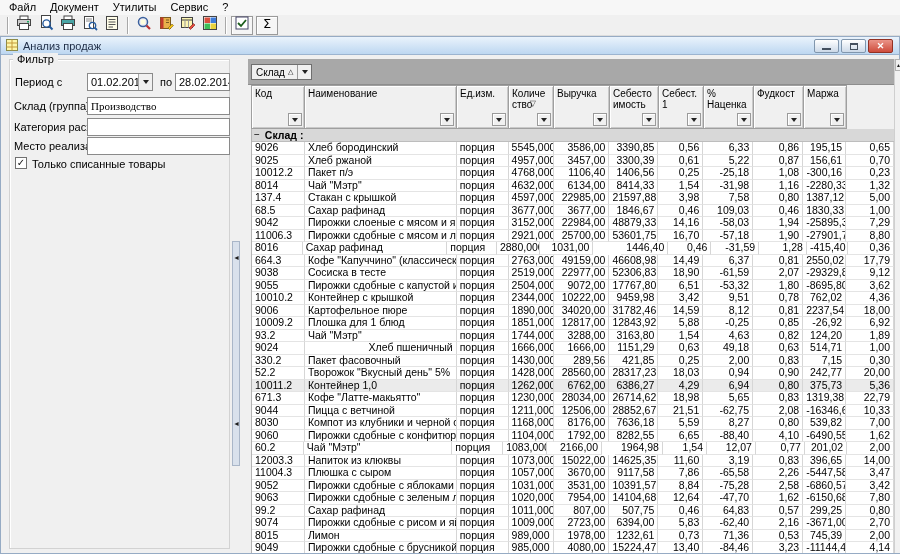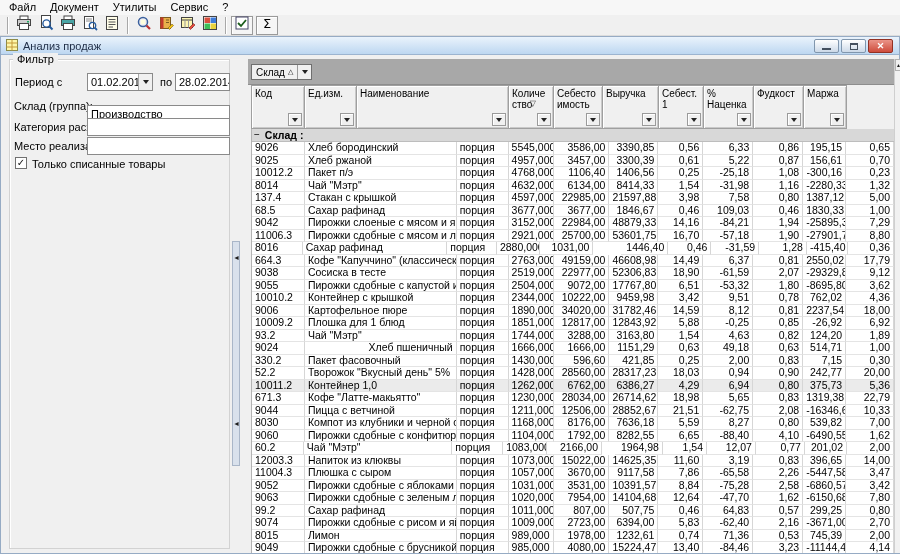--- a/index.html
+++ b/index.html
@@ -212,21 +212,21 @@
       <span class="combo-btn">
           <span class="tri-down"></span>
         </span>
     </div>
     <div class="flabel" style="left:159px;top:39px;">по</div>
     <div class="field" style="left:174px;top:36px;width:55px;">
       <span>28.02.2014</span>
     </div>
 
     <div class="flabel" style="left:13px;top:63px;">Склад (группа):</div>
-    <div class="field" style="left:86px;top:68px;width:143px;">
+    <div class="field" style="left:86px;top:60px;width:143px;font-family:Liberation Serif, serif;">
       <span>Производство</span>
     </div>
 
     <div class="flabel" style="left:13px;top:84px;">Категория расхода:</div>
     <div class="field" style="left:86px;top:81px;width:143px;">
       <span></span>
     </div>
 
     <div class="flabel" style="left:13px;top:103px;">Место реализации:</div>
     <div class="field" style="left:86px;top:100px;width:143px;">
@@ -255,47 +255,47 @@
       </div>
     </div>
 
     <div class="grid-header">
         <div class="h-cell" style="width: 53px;">
           <span class="h-label">Код</span>
           <span class="h-drop">
             <span class="tri-down"></span>
           </span>
         </div>
+        <div class="h-cell" style="width: 152px;">
+          <span class="h-label">Наименование</span>
+          <span class="h-drop">
+            <span class="tri-down"></span>
+          </span>
+        </div>
         <div class="h-cell" style="width: 52px;">
           <span class="h-label">Ед.изм.</span>
-          <span class="h-drop">
-            <span class="tri-down"></span>
-          </span>
-        </div>
-        <div class="h-cell" style="width: 152px;">
-          <span class="h-label">Наименование</span>
           <span class="h-drop">
             <span class="tri-down"></span>
           </span>
         </div>
         <div class="h-cell" style="width: 45px;">
           <span class="h-label brk">Количество</span>
           <span class="h-sort">▽</span>
           <span class="h-drop">
             <span class="tri-down"></span>
           </span>
         </div>
+        <div class="h-cell" style="width: 56px;">
+          <span class="h-label">Выручка</span>
+          <span class="h-drop">
+            <span class="tri-down"></span>
+          </span>
+        </div>
         <div class="h-cell" style="width: 49px;">
           <span class="h-label brk">Себестоимость</span>
-          <span class="h-drop">
-            <span class="tri-down"></span>
-          </span>
-        </div>
-        <div class="h-cell" style="width: 56px;">
-          <span class="h-label">Выручка</span>
           <span class="h-drop">
             <span class="tri-down"></span>
           </span>
         </div>
         <div class="h-cell" style="width: 45px;">
           <span class="h-label">Себест. 1</span>
           <span class="h-drop">
             <span class="tri-down"></span>
           </span>
         </div>
@@ -404,21 +404,21 @@
             <div class="cell num" style="width: 48px;">1,00</div>
           </div>
           <div class="row">
             <div class="cell" style="width: 53px;">9042</div>
             <div class="cell" style="width: 152px;">Пирожки слоеные с мясом и яйцом</div>
             <div class="cell" style="width: 52px;">порция</div>
             <div class="cell num" style="width: 45px;">3152,000</div>
             <div class="cell num" style="width: 56px;">22984,00</div>
             <div class="cell num" style="width: 49px;">48879,33</div>
             <div class="cell num" style="width: 45px;">14,16</div>
-            <div class="cell num" style="width: 50px;">-84,21</div>
+            <div class="cell num" style="width: 50px;">-58,03</div>
             <div class="cell num" style="width: 50px;">1,94</div>
             <div class="cell num" style="width: 43px;">-25895,33</div>
             <div class="cell num" style="width: 48px;">7,29</div>
           </div>
           <div class="row">
             <div class="cell" style="width: 53px;">11006.3</div>
             <div class="cell" style="width: 152px;">Пирожки сдобные с мясом и луком</div>
             <div class="cell" style="width: 52px;">порция</div>
             <div class="cell num" style="width: 45px;">2921,000</div>
             <div class="cell num" style="width: 56px;">25700,00</div>
@@ -544,21 +544,21 @@
             <div class="cell num" style="width: 50px;">49,18</div>
             <div class="cell num" style="width: 50px;">0,63</div>
             <div class="cell num" style="width: 43px;">514,71</div>
             <div class="cell num" style="width: 48px;">1,00</div>
           </div>
           <div class="row">
             <div class="cell" style="width: 53px;">330.2</div>
             <div class="cell" style="width: 152px;">Пакет фасовочный</div>
             <div class="cell" style="width: 52px;">порция</div>
             <div class="cell num" style="width: 45px;">1430,000</div>
-            <div class="cell num" style="width: 56px;">596,60</div>
+            <div class="cell num" style="width: 56px;">289,56</div>
             <div class="cell num" style="width: 49px;">421,85</div>
             <div class="cell num" style="width: 45px;">0,25</div>
             <div class="cell num" style="width: 50px;">2,00</div>
             <div class="cell num" style="width: 50px;">0,83</div>
             <div class="cell num" style="width: 43px;">7,15</div>
             <div class="cell num" style="width: 48px;">0,30</div>
           </div>
           <div class="row">
             <div class="cell" style="width: 53px;">52.2</div>
             <div class="cell" style="width: 152px;">Творожок "Вкусный день" 5%</div>
@@ -728,21 +728,21 @@
             <div class="cell num" style="width: 43px;">-3671,00</div>
             <div class="cell num" style="width: 48px;">2,70</div>
           </div>
           <div class="row">
             <div class="cell" style="width: 53px;">8015</div>
             <div class="cell" style="width: 152px;">Лимон</div>
             <div class="cell" style="width: 52px;">порция</div>
             <div class="cell num" style="width: 45px;">989,000</div>
             <div class="cell num" style="width: 56px;">1978,00</div>
             <div class="cell num" style="width: 49px;">1232,61</div>
-            <div class="cell num" style="width: 45px;">0,74</div>
+            <div class="cell num" style="width: 45px;">0,73</div>
             <div class="cell num" style="width: 50px;">71,36</div>
             <div class="cell num" style="width: 50px;">0,53</div>
             <div class="cell num" style="width: 43px;">745,39</div>
             <div class="cell num" style="width: 48px;">2,00</div>
           </div>
           <div class="row">
             <div class="cell" style="width: 53px;">9049</div>
             <div class="cell" style="width: 152px;">Пирожки сдобные с брусникой</div>
             <div class="cell" style="width: 52px;">порция</div>
             <div class="cell num" style="width: 45px;">985,000</div>

